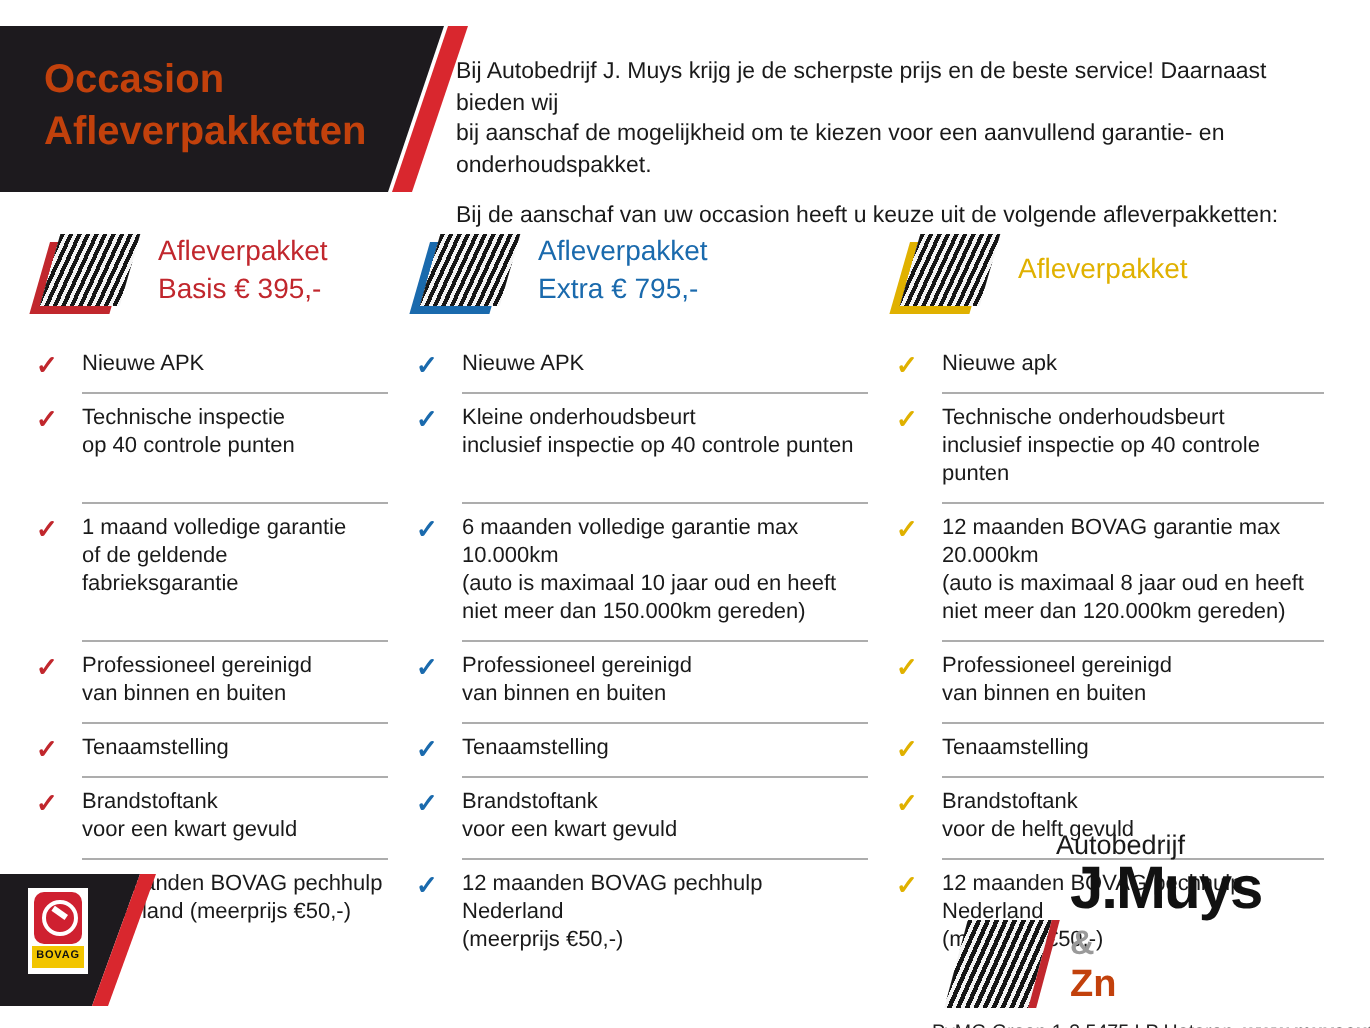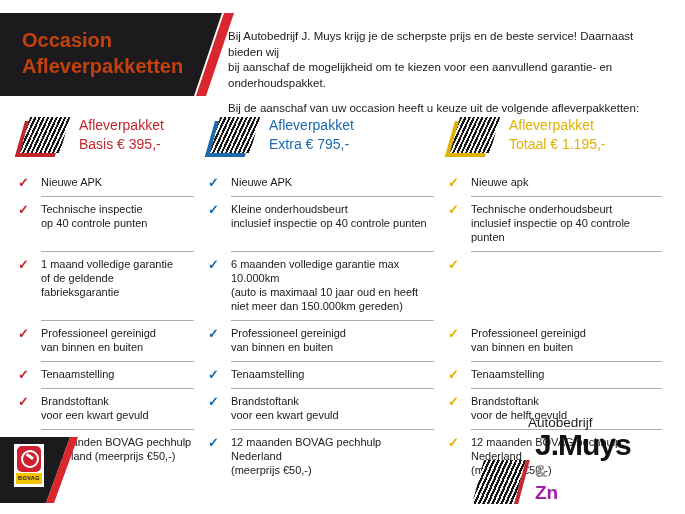--- a/index.html
+++ b/index.html
@@ -87,21 +87,21 @@
   .brand-tread{
     width:46px; height:44px; margin-left:12px;
     background:repeating-linear-gradient(100deg,#161616 0 2.4px,#f4f4f4 2.4px 4.4px);
     transform:skewX(-15deg); border-right:4px solid var(--red);
   }
   .brand-text{margin-left:4px;}
   .brand-prefix{font-size:13.5px; line-height:14px; color:#1a1a1a;}
   .brand-name-row{display:flex; align-items:baseline; margin-top:-2px;flex-direction:column;}
   .brand-name{font-size:30px; font-weight:800; letter-spacing:-1px; color:#111;}
   .brand-amp{font-size:17px; font-weight:bold; color:#9a9a9a; margin:0 4px 0 7px;}
-  .brand-suffix{font-size:19px; font-weight:800; color:#a21caf;}
+  .brand-suffix{font-size:19px; font-weight:800; color:#c2410c;}
   .address-row{margin-top:7px; font-size:9.8px; white-space:nowrap; text-align:center; color:#222;}
   .address-row b{margin-left:5px; color:#000;}
 </style>
 </head>
 <body>
 
 <div class="page">
 
   <div class="banner-black"></div>
   <div class="banner-red"></div>
@@ -130,21 +130,20 @@
       <div class="tread pkg-tread" style="box-shadow: rgb(26, 106, 173) -4px 4px 0px;"></div>
       <div class="pkg-title" style="color: rgb(26, 106, 173);">
         <div>Afleverpakket</div>
         <div>Extra € 795,-</div>
       </div>
     </div>
     <div class="pkg-header" style="grid-column:3;grid-row:1">
       <div class="tread pkg-tread" style="box-shadow: rgb(224, 177, 0) -4px 4px 0px;"></div>
       <div class="pkg-title" style="color: rgb(224, 177, 0);">
         <div>Afleverpakket</div>
-        <div>Totaal € 1.195,-</div>
       </div>
     </div>
 
   <div class="cell" style="grid-area: 2 / 1;">
         <span class="check" style="color: rgb(193, 39, 45);">✓</span>
         <div class="item-text">
           <div>Nieuwe APK</div>
         </div>
       </div>
       <div class="cell" style="grid-area: 3 / 1;">
@@ -244,20 +243,25 @@
       </div>
       <div class="cell" style="grid-area: 3 / 3;">
         <span class="check" style="color: rgb(224, 177, 0);">✓</span>
         <div class="item-text">
           <div>Technische onderhoudsbeurt</div>
           <div>inclusief inspectie op 40 controle punten</div>
         </div>
       </div>
       <div class="cell" style="grid-area: 4 / 3;">
         <span class="check" style="color: rgb(224, 177, 0);">✓</span>
+        <div class="item-text">
+          <div>12 maanden BOVAG garantie max 20.000km</div>
+          <div>(auto is maximaal 8 jaar oud en heeft</div>
+          <div>niet meer dan 120.000km gereden)</div>
+        </div>
       </div>
       <div class="cell" style="grid-area: 5 / 3;">
         <span class="check" style="color: rgb(224, 177, 0);">✓</span>
         <div class="item-text">
           <div>Professioneel gereinigd</div>
           <div>van binnen en buiten</div>
         </div>
       </div>
       <div class="cell" style="grid-area: 6 / 3;">
         <span class="check" style="color: rgb(224, 177, 0);">✓</span>

